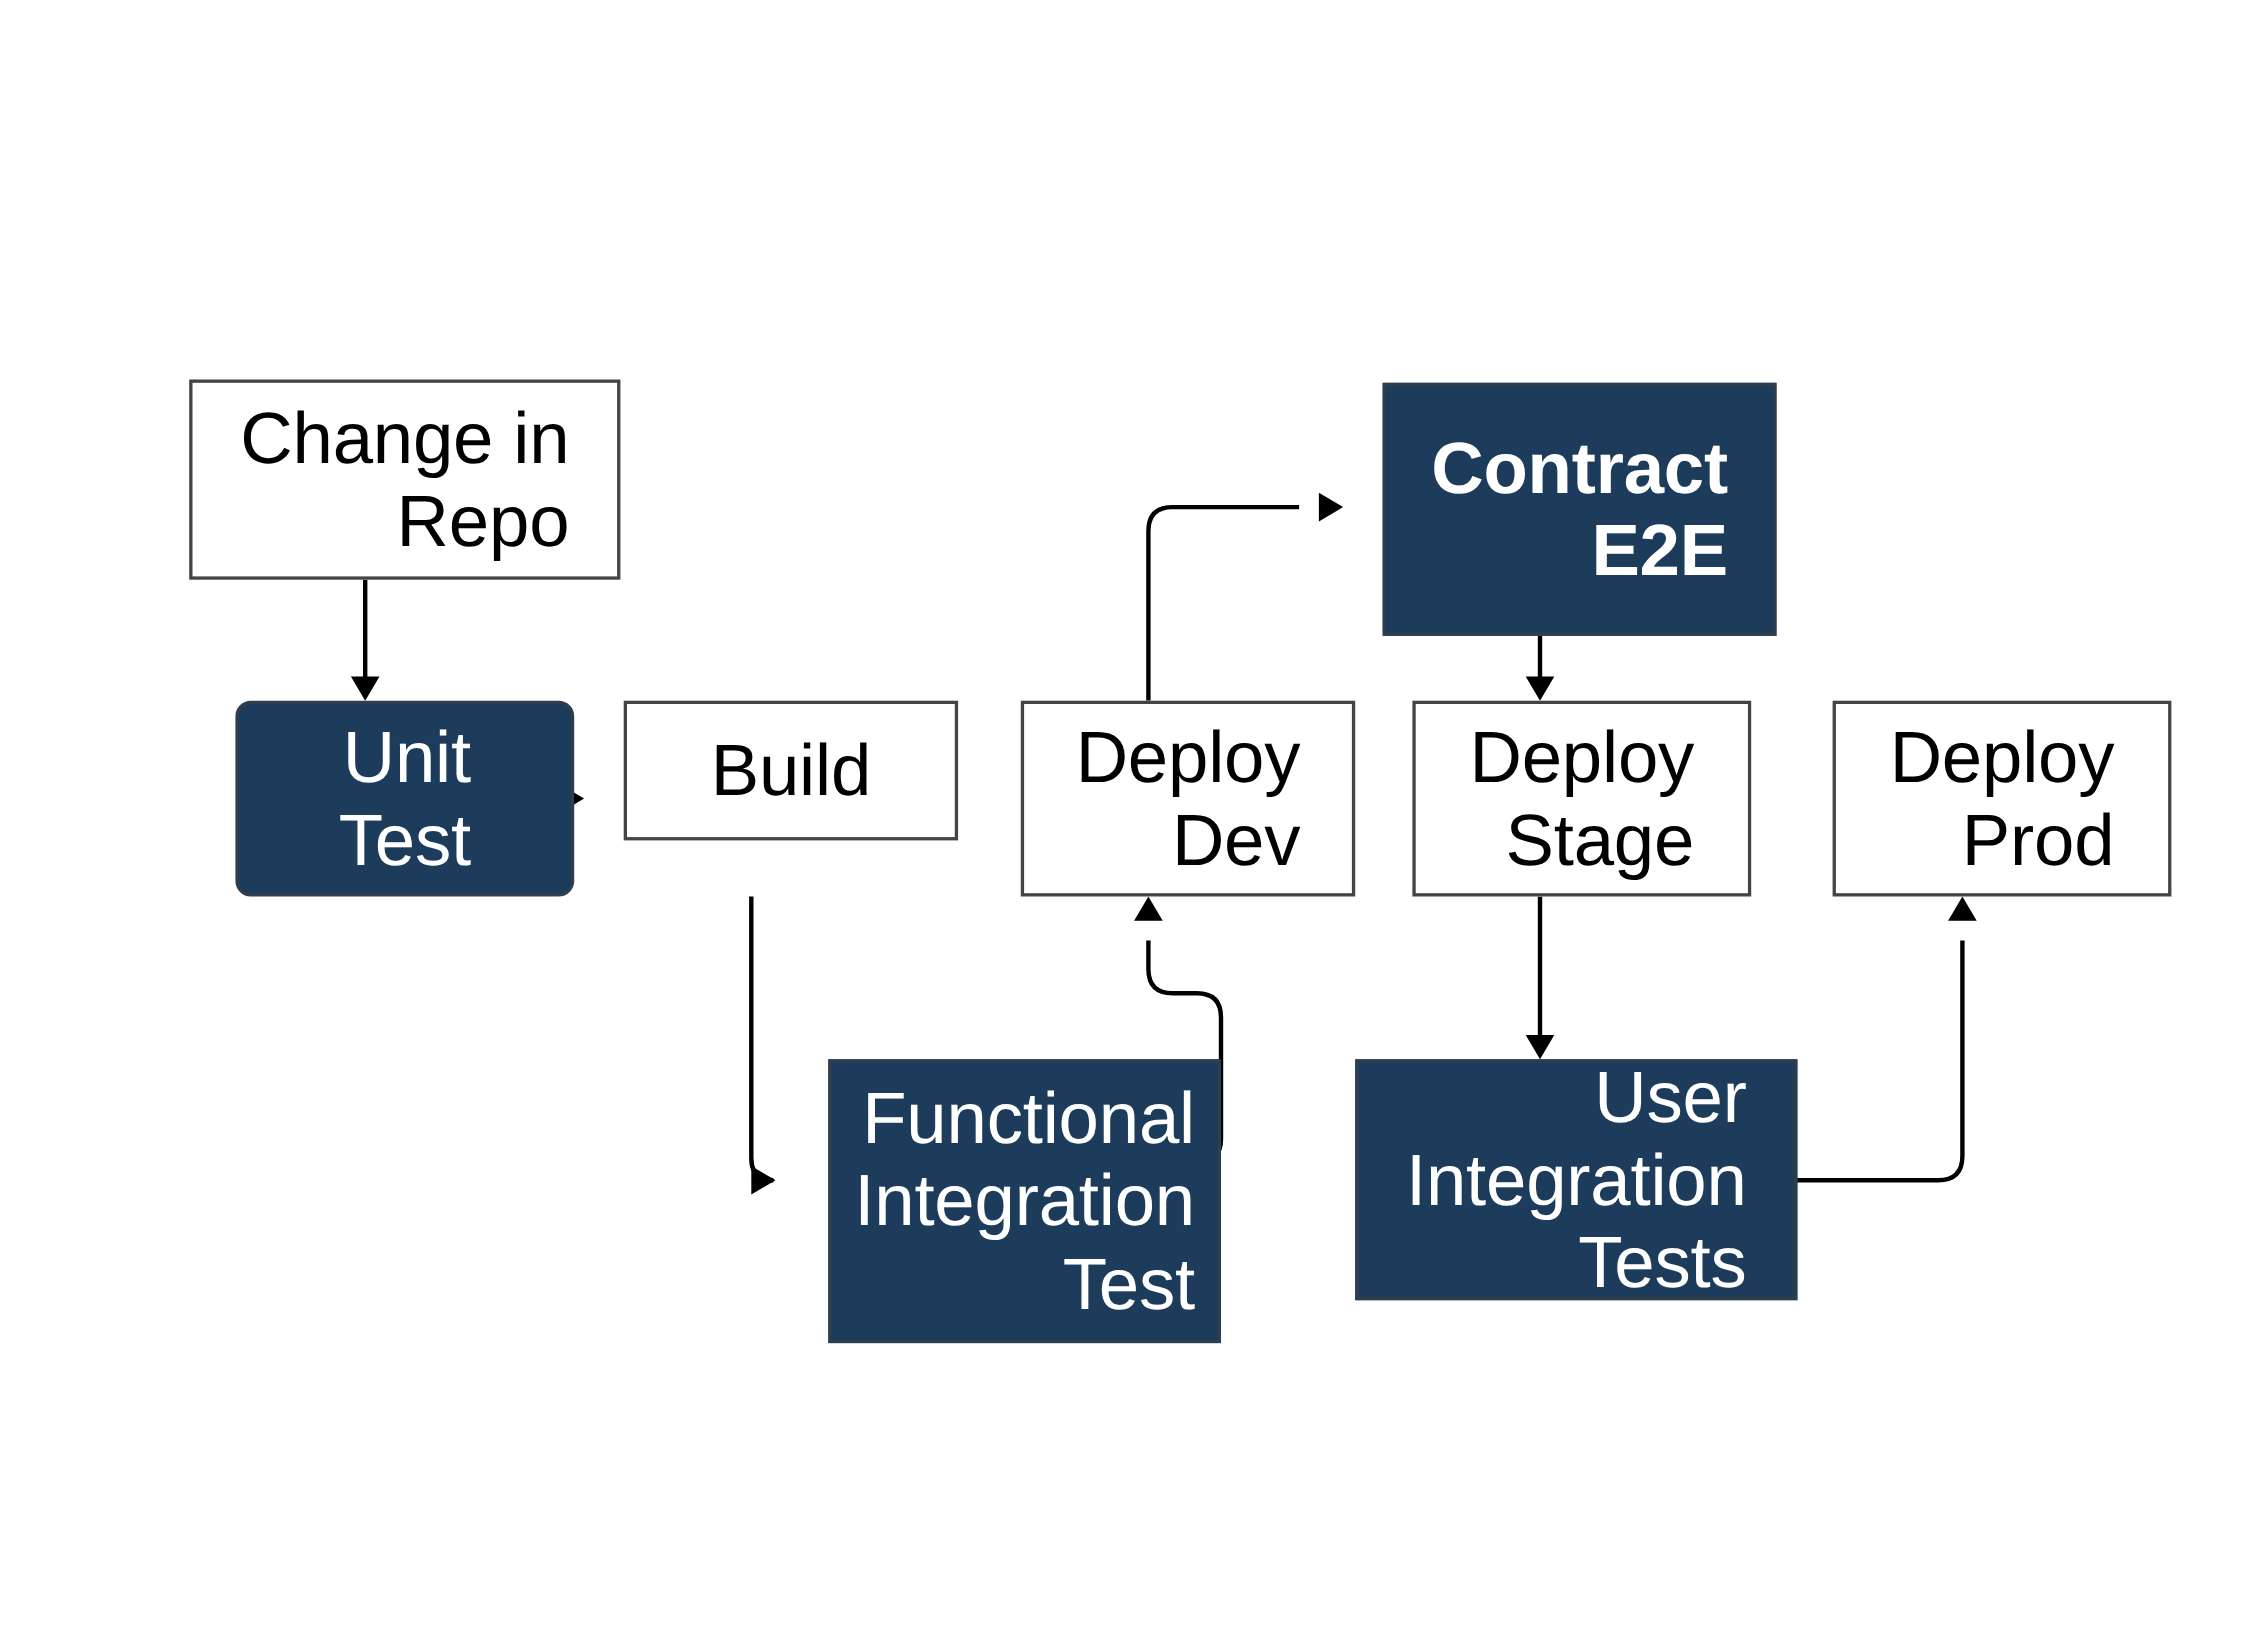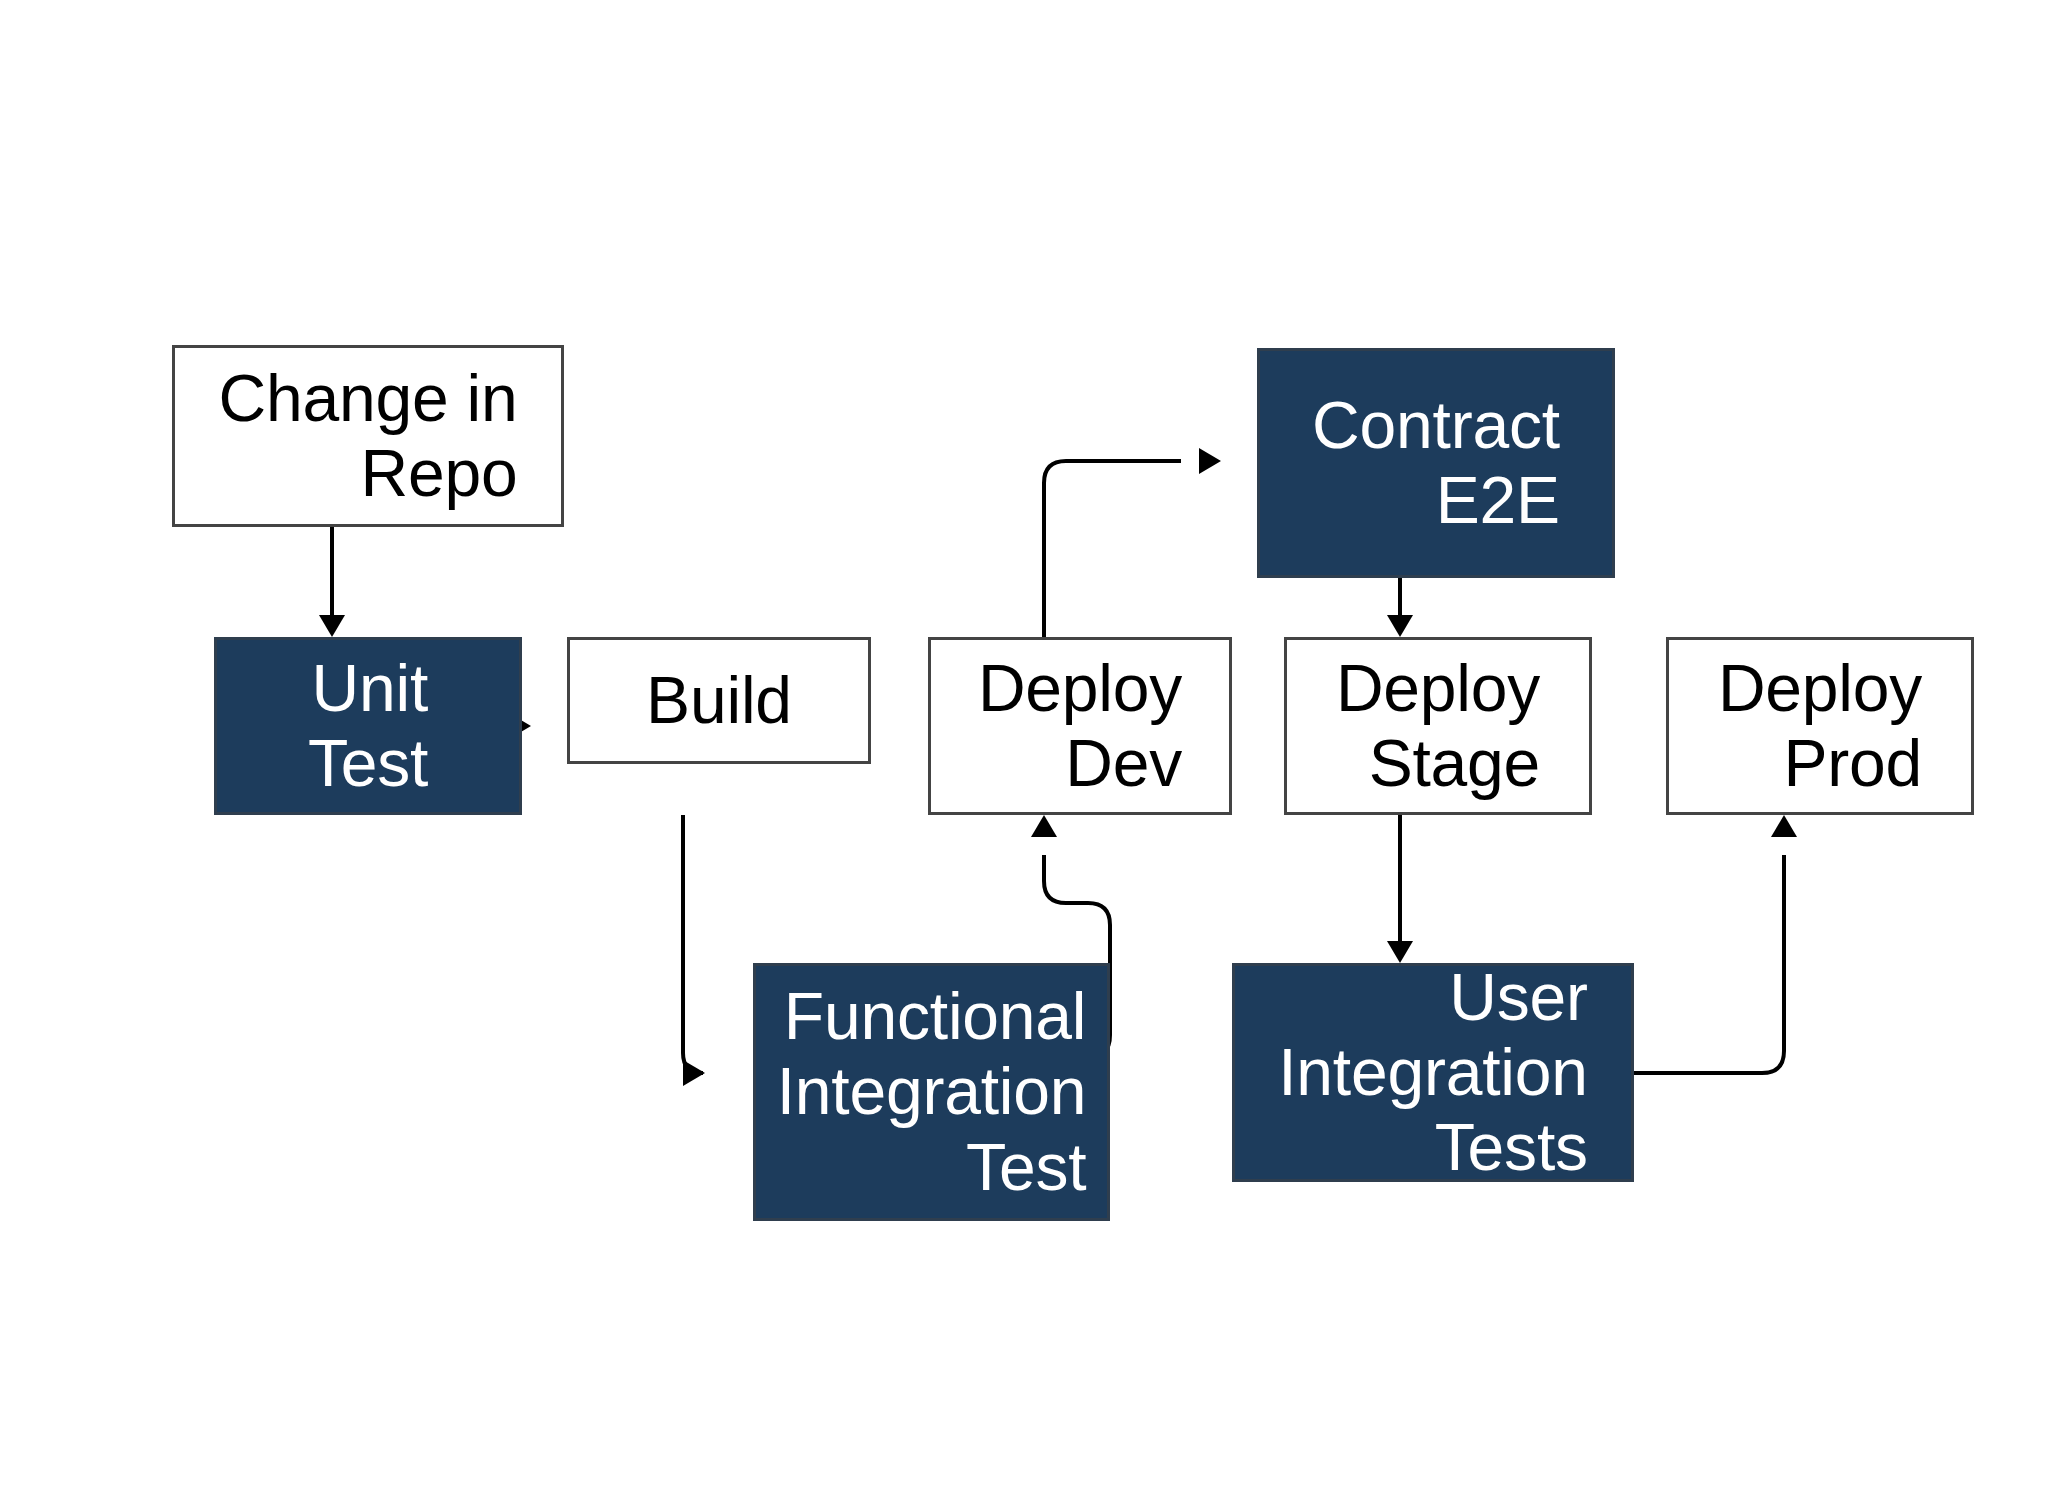--- a/index.html
+++ b/index.html
@@ -98,26 +98,26 @@
         <g>
           <path class="edge-path" d="M 1598 1073 L 1762 1073 Q 1784 1073 1784 1051 L 1784 855"></path>
           <polygon class="edge-head" points="1784,815 1771,837 1797,837"></polygon>
         </g>
       </g>
   </svg>
 
   <div id="nodes-layer">
       <div class="node-box light" style="left: 136px; top: 345px; width: 392px; height: 182px;"><span>Change in
 Repo</span></div>
-      <div class="node-box dark" style="left: 178px; top: 637px; width: 308px; height: 178px;"><span>Unit
+      <div class="node-box dark" style="left: 178px; top: 637px; width: 308px; height: 178px; border-radius: 14px;"><span>Unit
 Test</span></div>
       <div class="node-box light" style="left: 531px; top: 637px; width: 304px; height: 127px;"><span>Build</span></div>
       <div class="node-box light" style="left: 892px; top: 637px; width: 304px; height: 178px;"><span>Deploy
 Dev</span></div>
-      <div class="node-box dark" style="left: 1221px; top: 348px; width: 358px; height: 230px;"><span>Contract
+      <div class="node-box dark" style="left: 1221px; top: 348px; width: 358px; height: 230px; font-weight: bold;"><span>Contract
 E2E</span></div>
       <div class="node-box light" style="left: 1248px; top: 637px; width: 308px; height: 178px;"><span>Deploy
 Stage</span></div>
       <div class="node-box light" style="left: 1630px; top: 637px; width: 308px; height: 178px;"><span>Deploy
 Prod</span></div>
       <div class="node-box dark" style="left: 717px; top: 963px; width: 357px; height: 258px;"><span>Functional
 Integration
 Test</span></div>
       <div class="node-box dark" style="left: 1196px; top: 963px; width: 402px; height: 219px;"><span>User
 Integration

